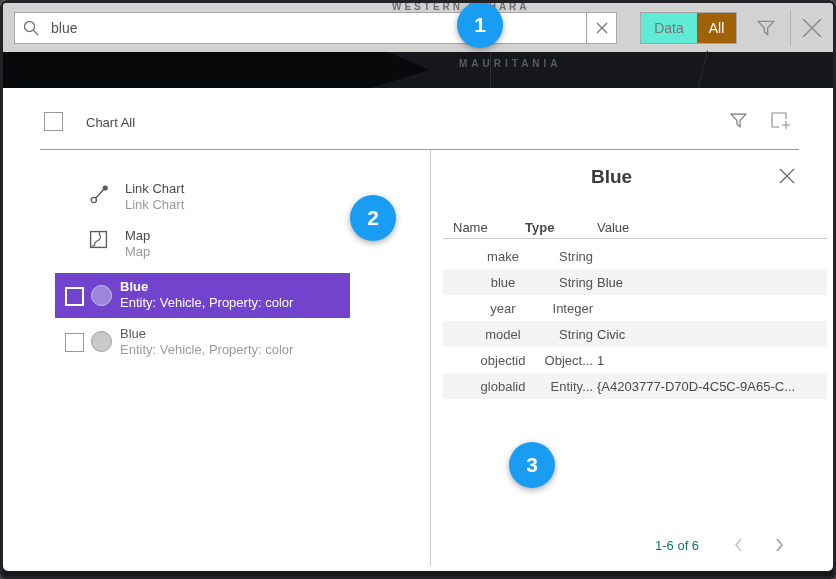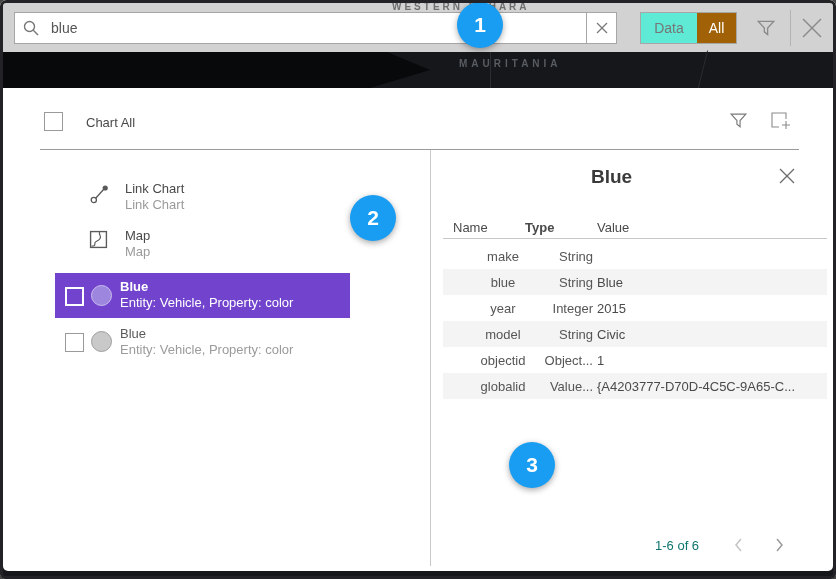--- a/index.html
+++ b/index.html
@@ -243,35 +243,34 @@
         <span class="td-type">String</span>
       </div>
       <div class="tbl-row alt" style="top:120px;">
         <span class="td-name">blue</span>
         <span class="td-type">String</span>
         <span class="td-value">Blue</span>
       </div>
       <div class="tbl-row" style="top:146px;">
         <span class="td-name">year</span>
         <span class="td-type">Integer</span>
-        <span class="td-value">2015</span>
       </div>
       <div class="tbl-row alt" style="top:172px;">
         <span class="td-name">model</span>
         <span class="td-type">String</span>
         <span class="td-value">Civic</span>
       </div>
       <div class="tbl-row" style="top:198px;">
         <span class="td-name">objectid</span>
         <span class="td-type">Object...</span>
         <span class="td-value">1</span>
       </div>
       <div class="tbl-row alt" style="top:224px;">
         <span class="td-name">globalid</span>
-        <span class="td-type">Value...</span>
+        <span class="td-type">Entity...</span>
         <span class="td-value">{A4203777-D70D-4C5C-9A65-C...</span>
       </div>
 
       <div class="pager-label">1-6 of 6</div>
       <span class="pager-prev">
         <svg width="16" height="16" viewBox="0 0 16 16" fill="none" stroke="#c4c4c4" stroke-width="1.5">
             <path d="M10 2 L5 8 L10 14"></path>
           </svg>
       </span>
       <span class="pager-next">

